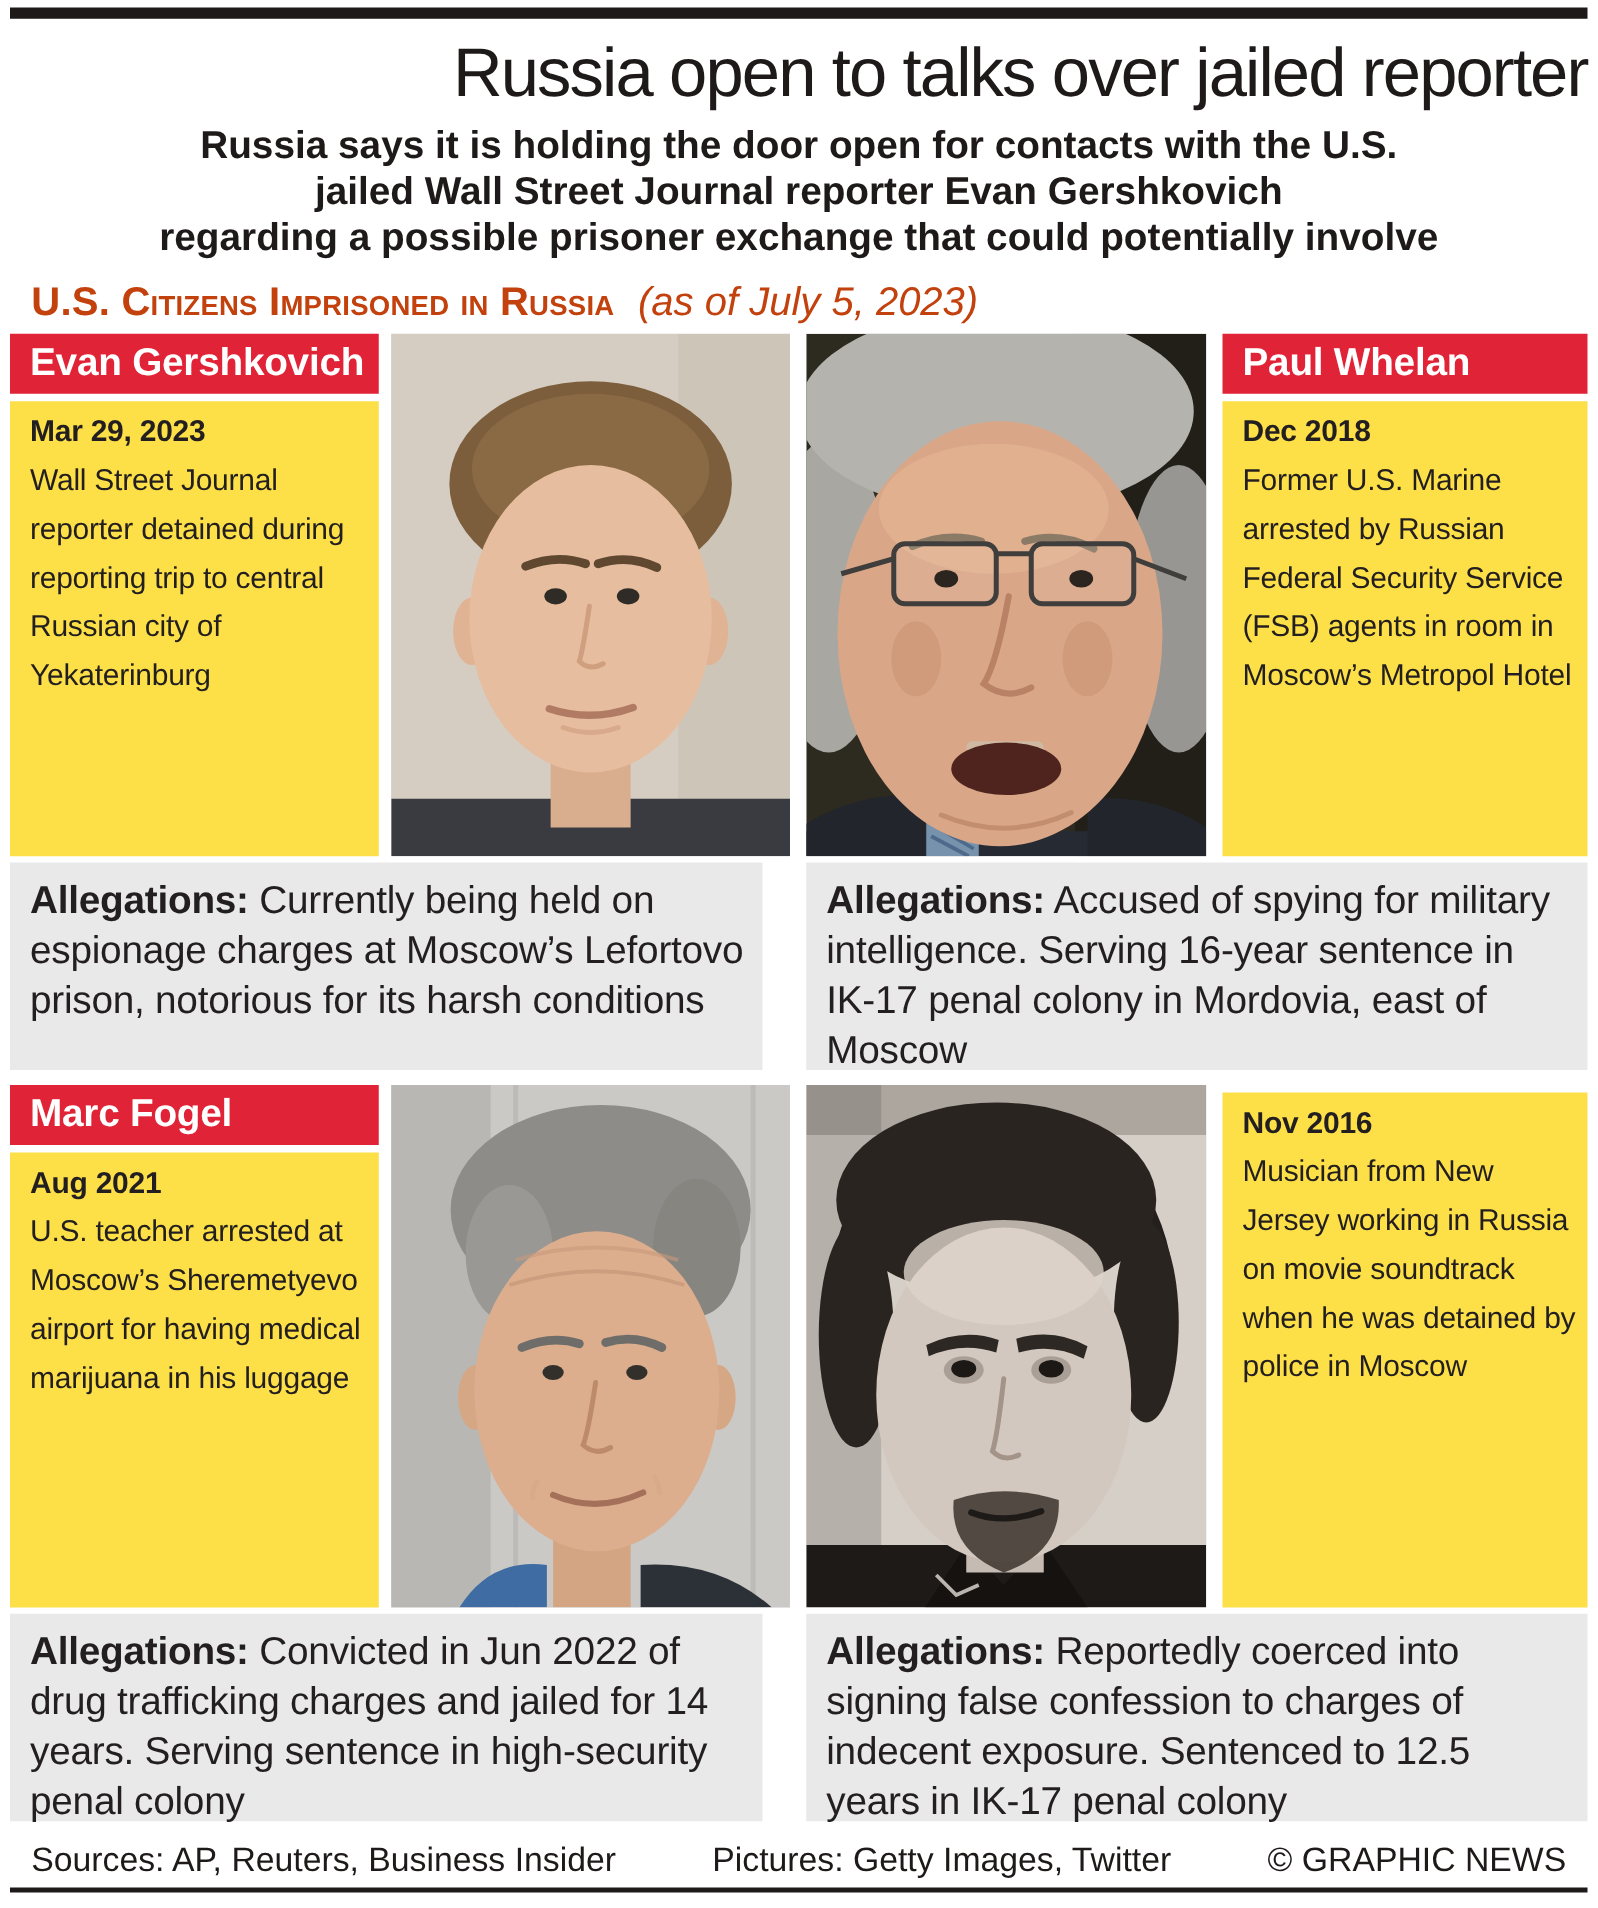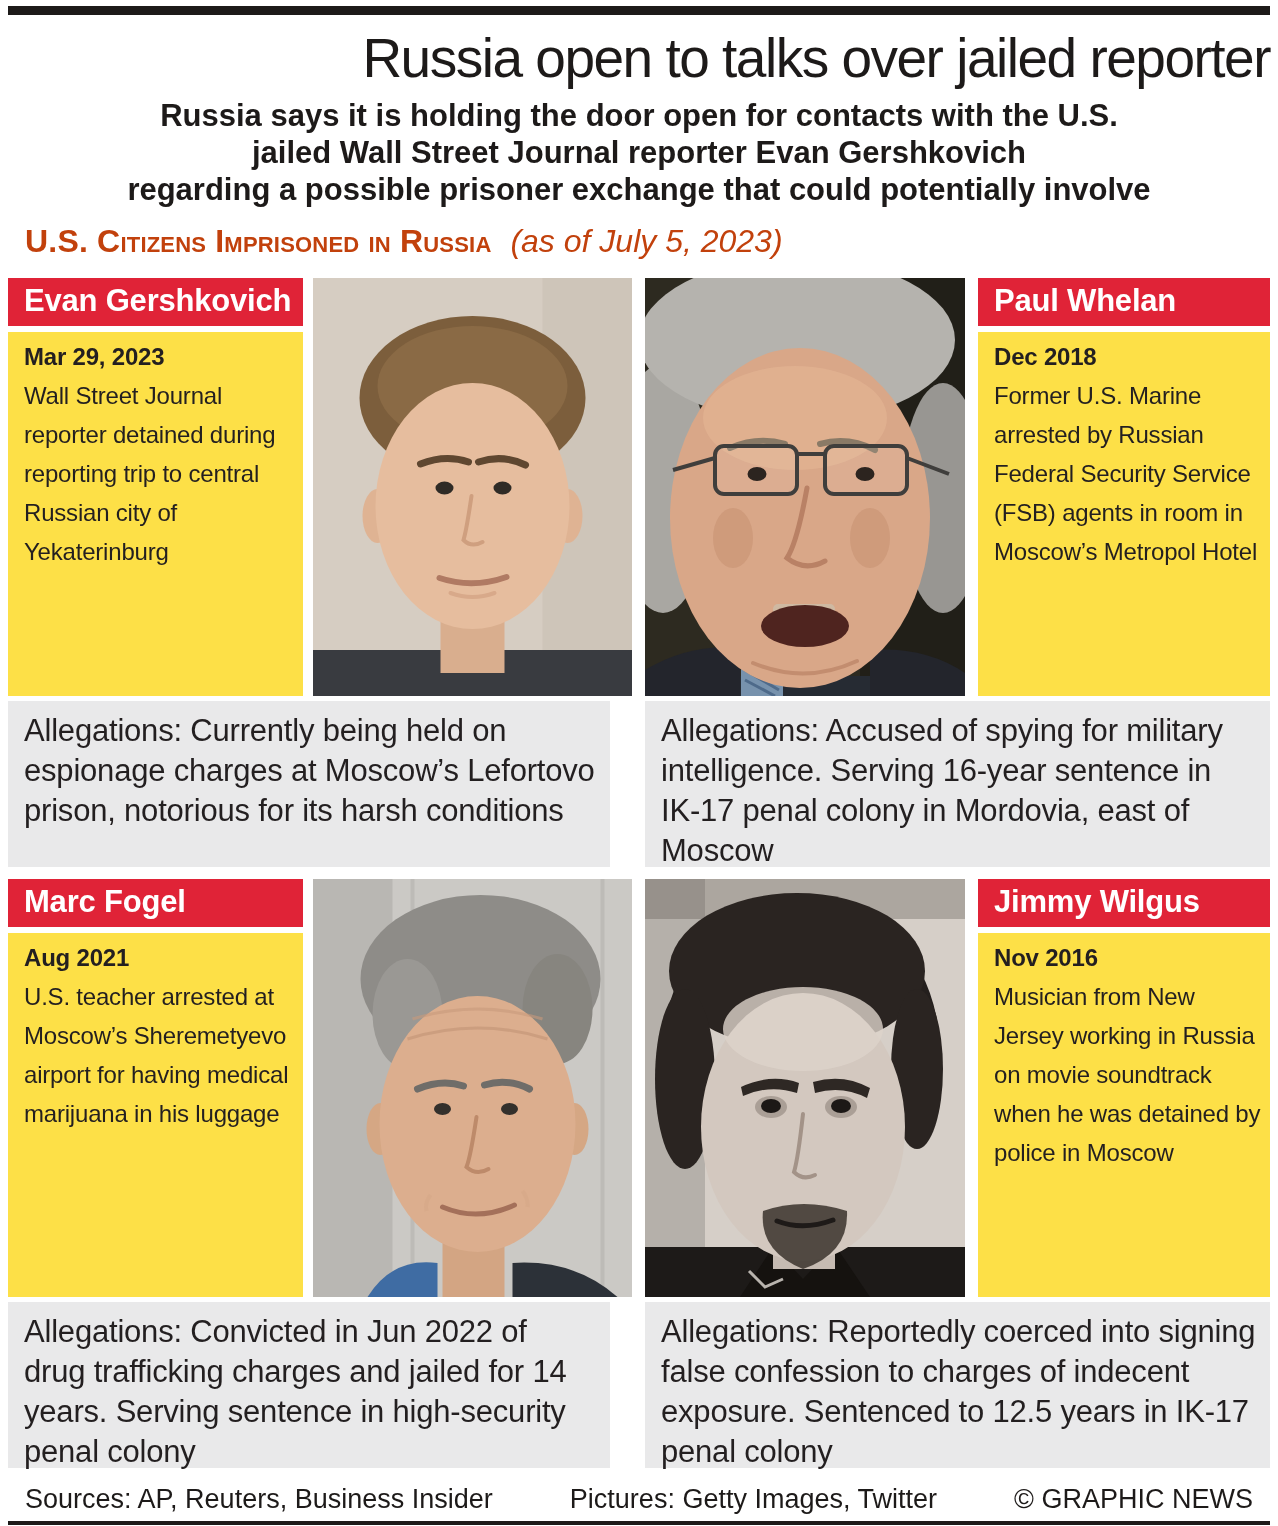--- a/index.html
+++ b/index.html
@@ -28,21 +28,21 @@
     font-weight:bold;text-align:center;color:#1d1a19;
   }
   .subtitle span{display:block;}
   .section-line{
     margin:13px 0 0 17px;
     font-size:32px;line-height:40px;color:#c2410c;
     white-space:nowrap;
   }
   .section-label{font-weight:bold;font-variant:small-caps;letter-spacing:0.2px;}
   .section-note{font-style:italic;font-weight:normal;margin-left:10px;}
-  .row{display:flex;margin-top:17px;height:418px;}
+  .row{display:flex;margin-top:6px;height:418px;}
   .row.second{margin-top:12px;}
   .card{display:flex;height:418px;}
   .card.left{width:624px;margin-right:13px;}
   .card.right{width:625px;}
   .textcol{display:flex;flex-direction:column;}
   .card.left .textcol{width:295px;margin-right:10px;}
   .card.right .textcol{width:292px;margin-left:13px;}
   .namebox{
     background:#e02337;color:#ffffff;
     font-size:31px;line-height:42px;font-weight:bold;
@@ -61,21 +61,21 @@
   .alleg-row{display:flex;margin-top:5px;height:166px;}
   .allegbox{
     background:#e9e9ea;
     font-size:31px;line-height:40px;
     padding:10px 14px 0 16px;
     box-sizing:border-box;
     letter-spacing:-0.2px;
   }
   .allegbox.lft{width:602px;margin-right:35px;}
   .allegbox.rgt{width:625px;}
-  .alleg-label{font-weight:normal;}
+  .alleg-label{font-weight:bold;}
   .footer{
     display:flex;justify-content:space-between;align-items:baseline;
     margin:16px 0 0 0;padding:0 17px;
     font-size:27px;line-height:31px;color:#1d1a19;
   }
 </style>
 </head>
 <body>
 
 <div class="page">
@@ -236,21 +236,20 @@
           <ellipse cx="126" cy="228" rx="16" ry="11" fill="#8f837b" opacity="0.6"></ellipse>
           <ellipse cx="196" cy="228" rx="16" ry="11" fill="#8f837b" opacity="0.6"></ellipse>
           <ellipse cx="126" cy="227" rx="10" ry="7" fill="#1c1816"></ellipse>
           <ellipse cx="196" cy="227" rx="10" ry="7" fill="#1c1816"></ellipse>
           <path d="M158,235 q-5,45 -9,58 q9,9 21,3" stroke="#a39388" stroke-width="4" fill="none" stroke-linecap="round"></path>
           <path d="M118,332 Q158,318 202,332 Q204,374 158,390 Q114,372 118,332 Z" fill="#3a322c" opacity="0.85"></path>
           <path d="M132,342 q26,10 56,-1" stroke="#1e1a18" stroke-width="5" fill="none" stroke-linecap="round"></path>
         </svg>
       </div>
       <div class="textcol">
-        <div class="namebox">Jimmy Wilgus</div>
         <div class="infobox">
           <span class="date">Nov 2016</span><span>Musician from New Jersey working in Russia on movie soundtrack when he was detained by police in Moscow</span>
         </div>
       </div>
     </div>
 
   </div>
 
   <div class="alleg-row">
     <div class="allegbox lft">

